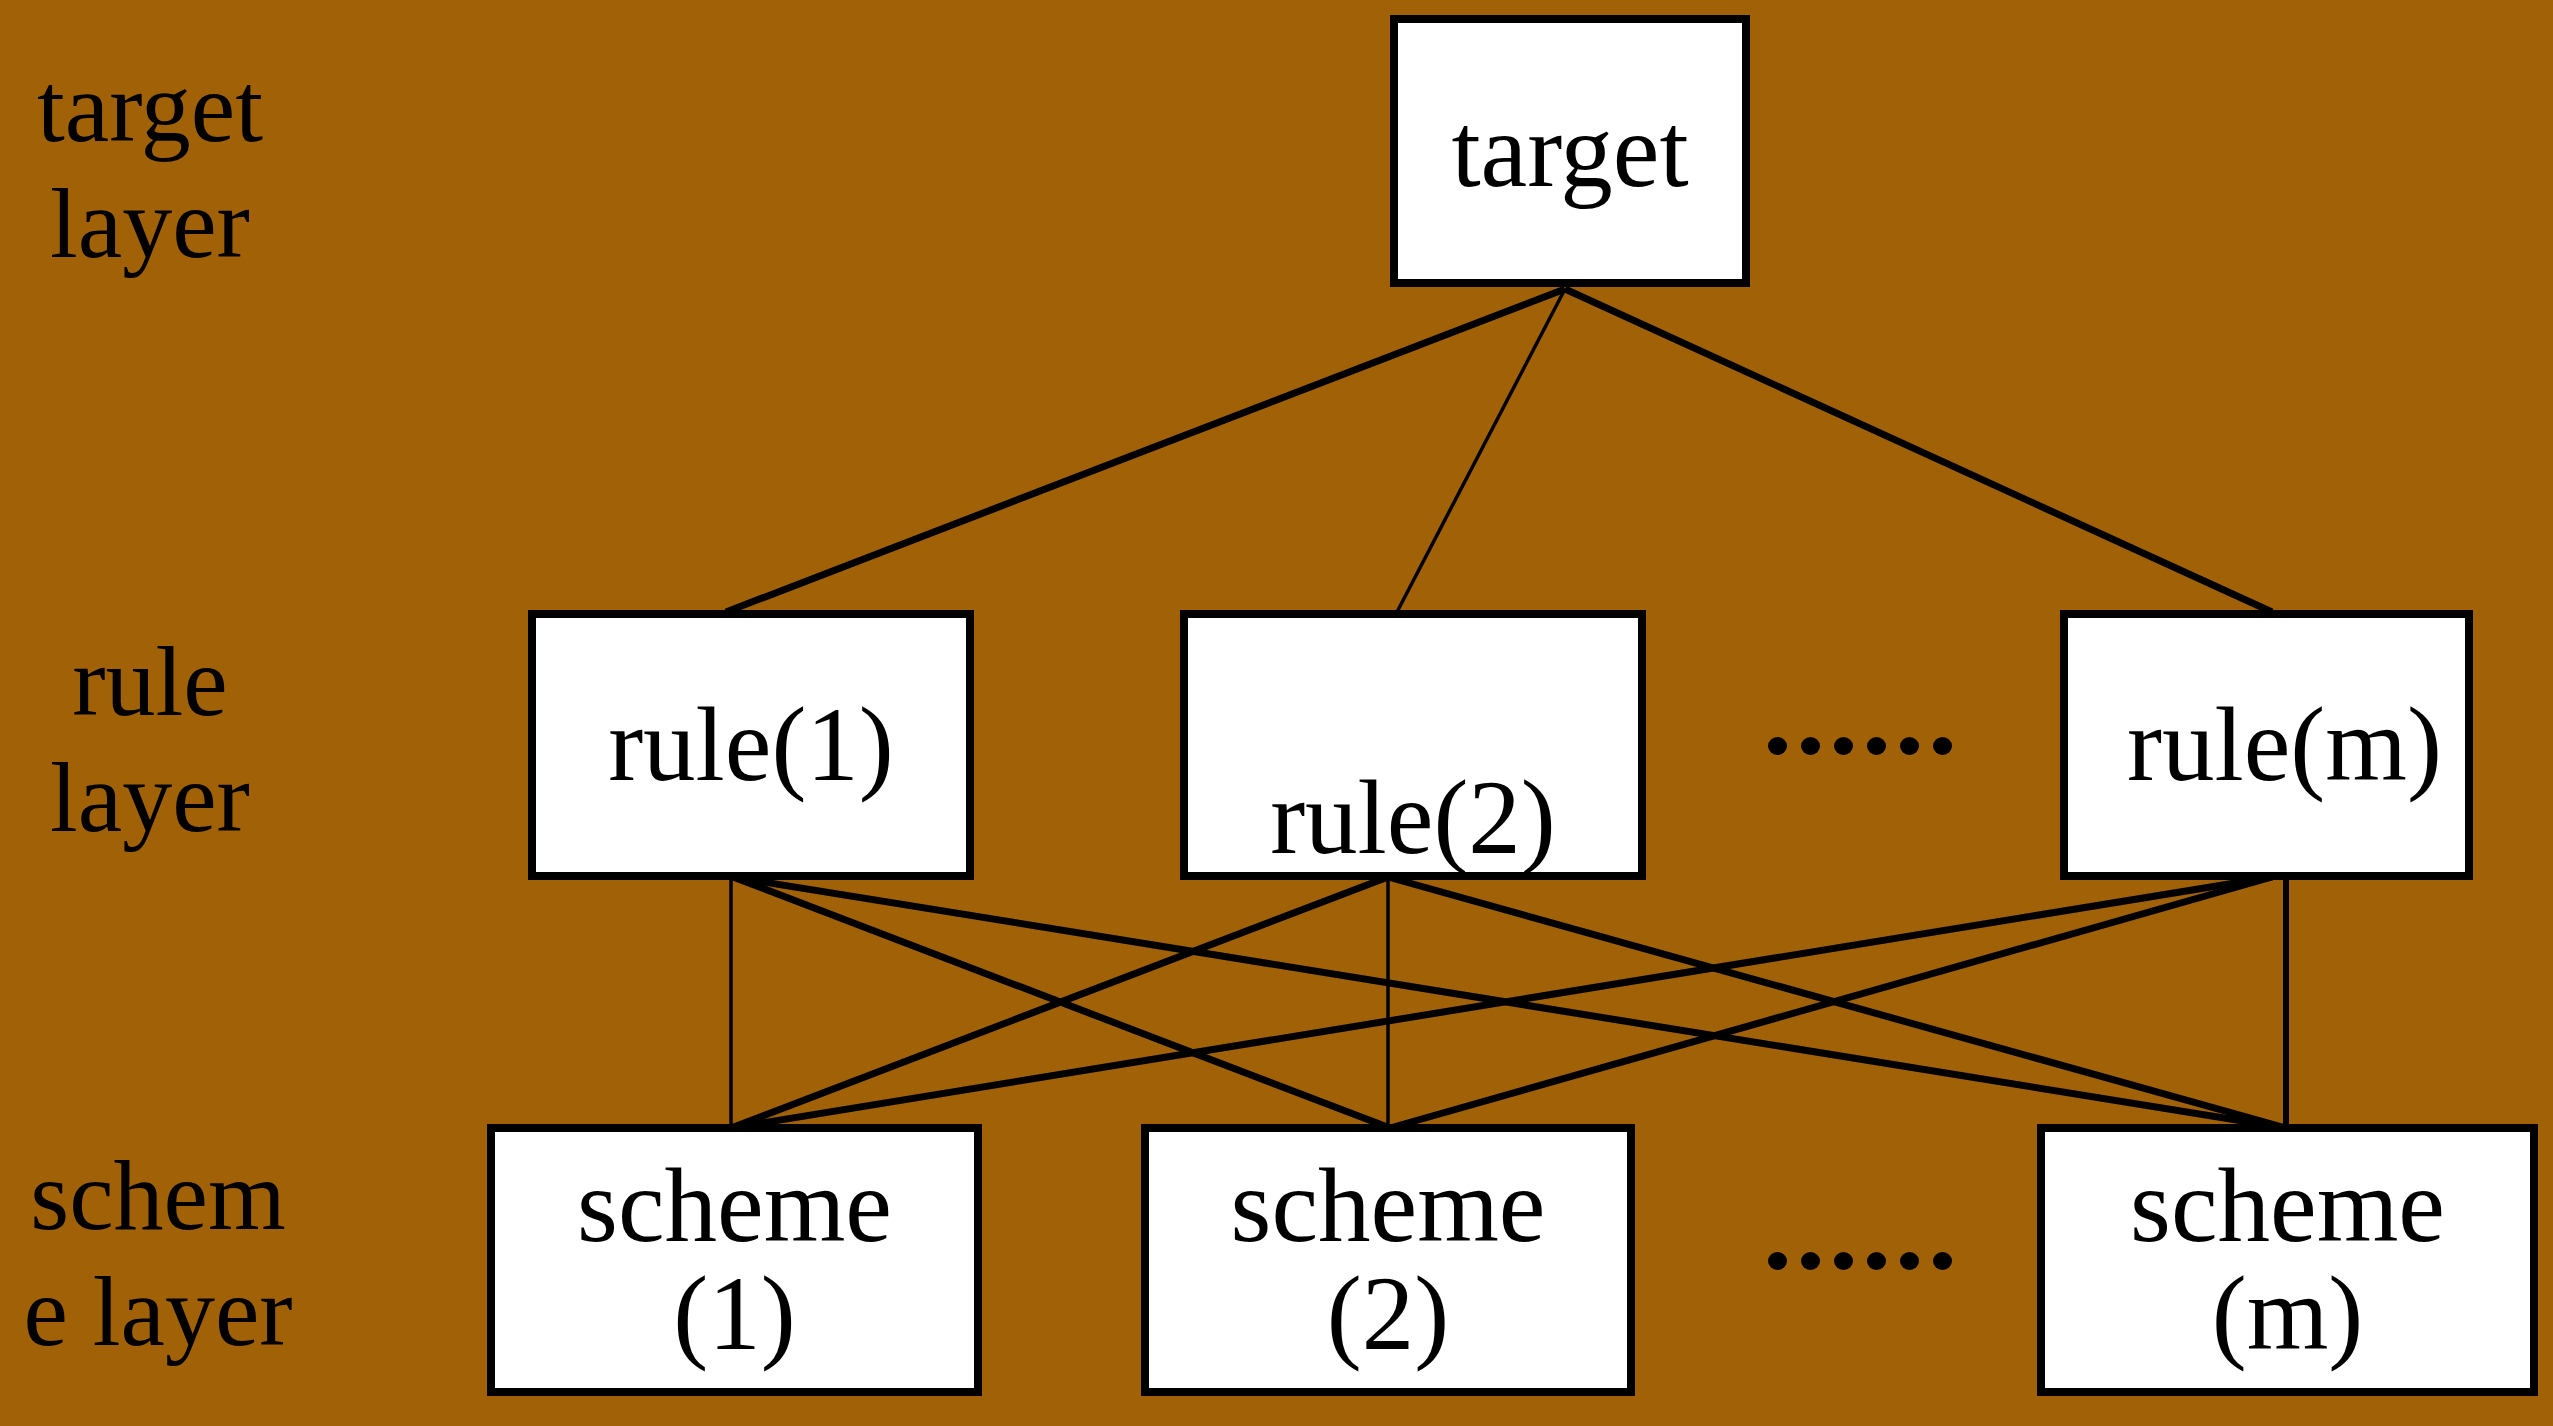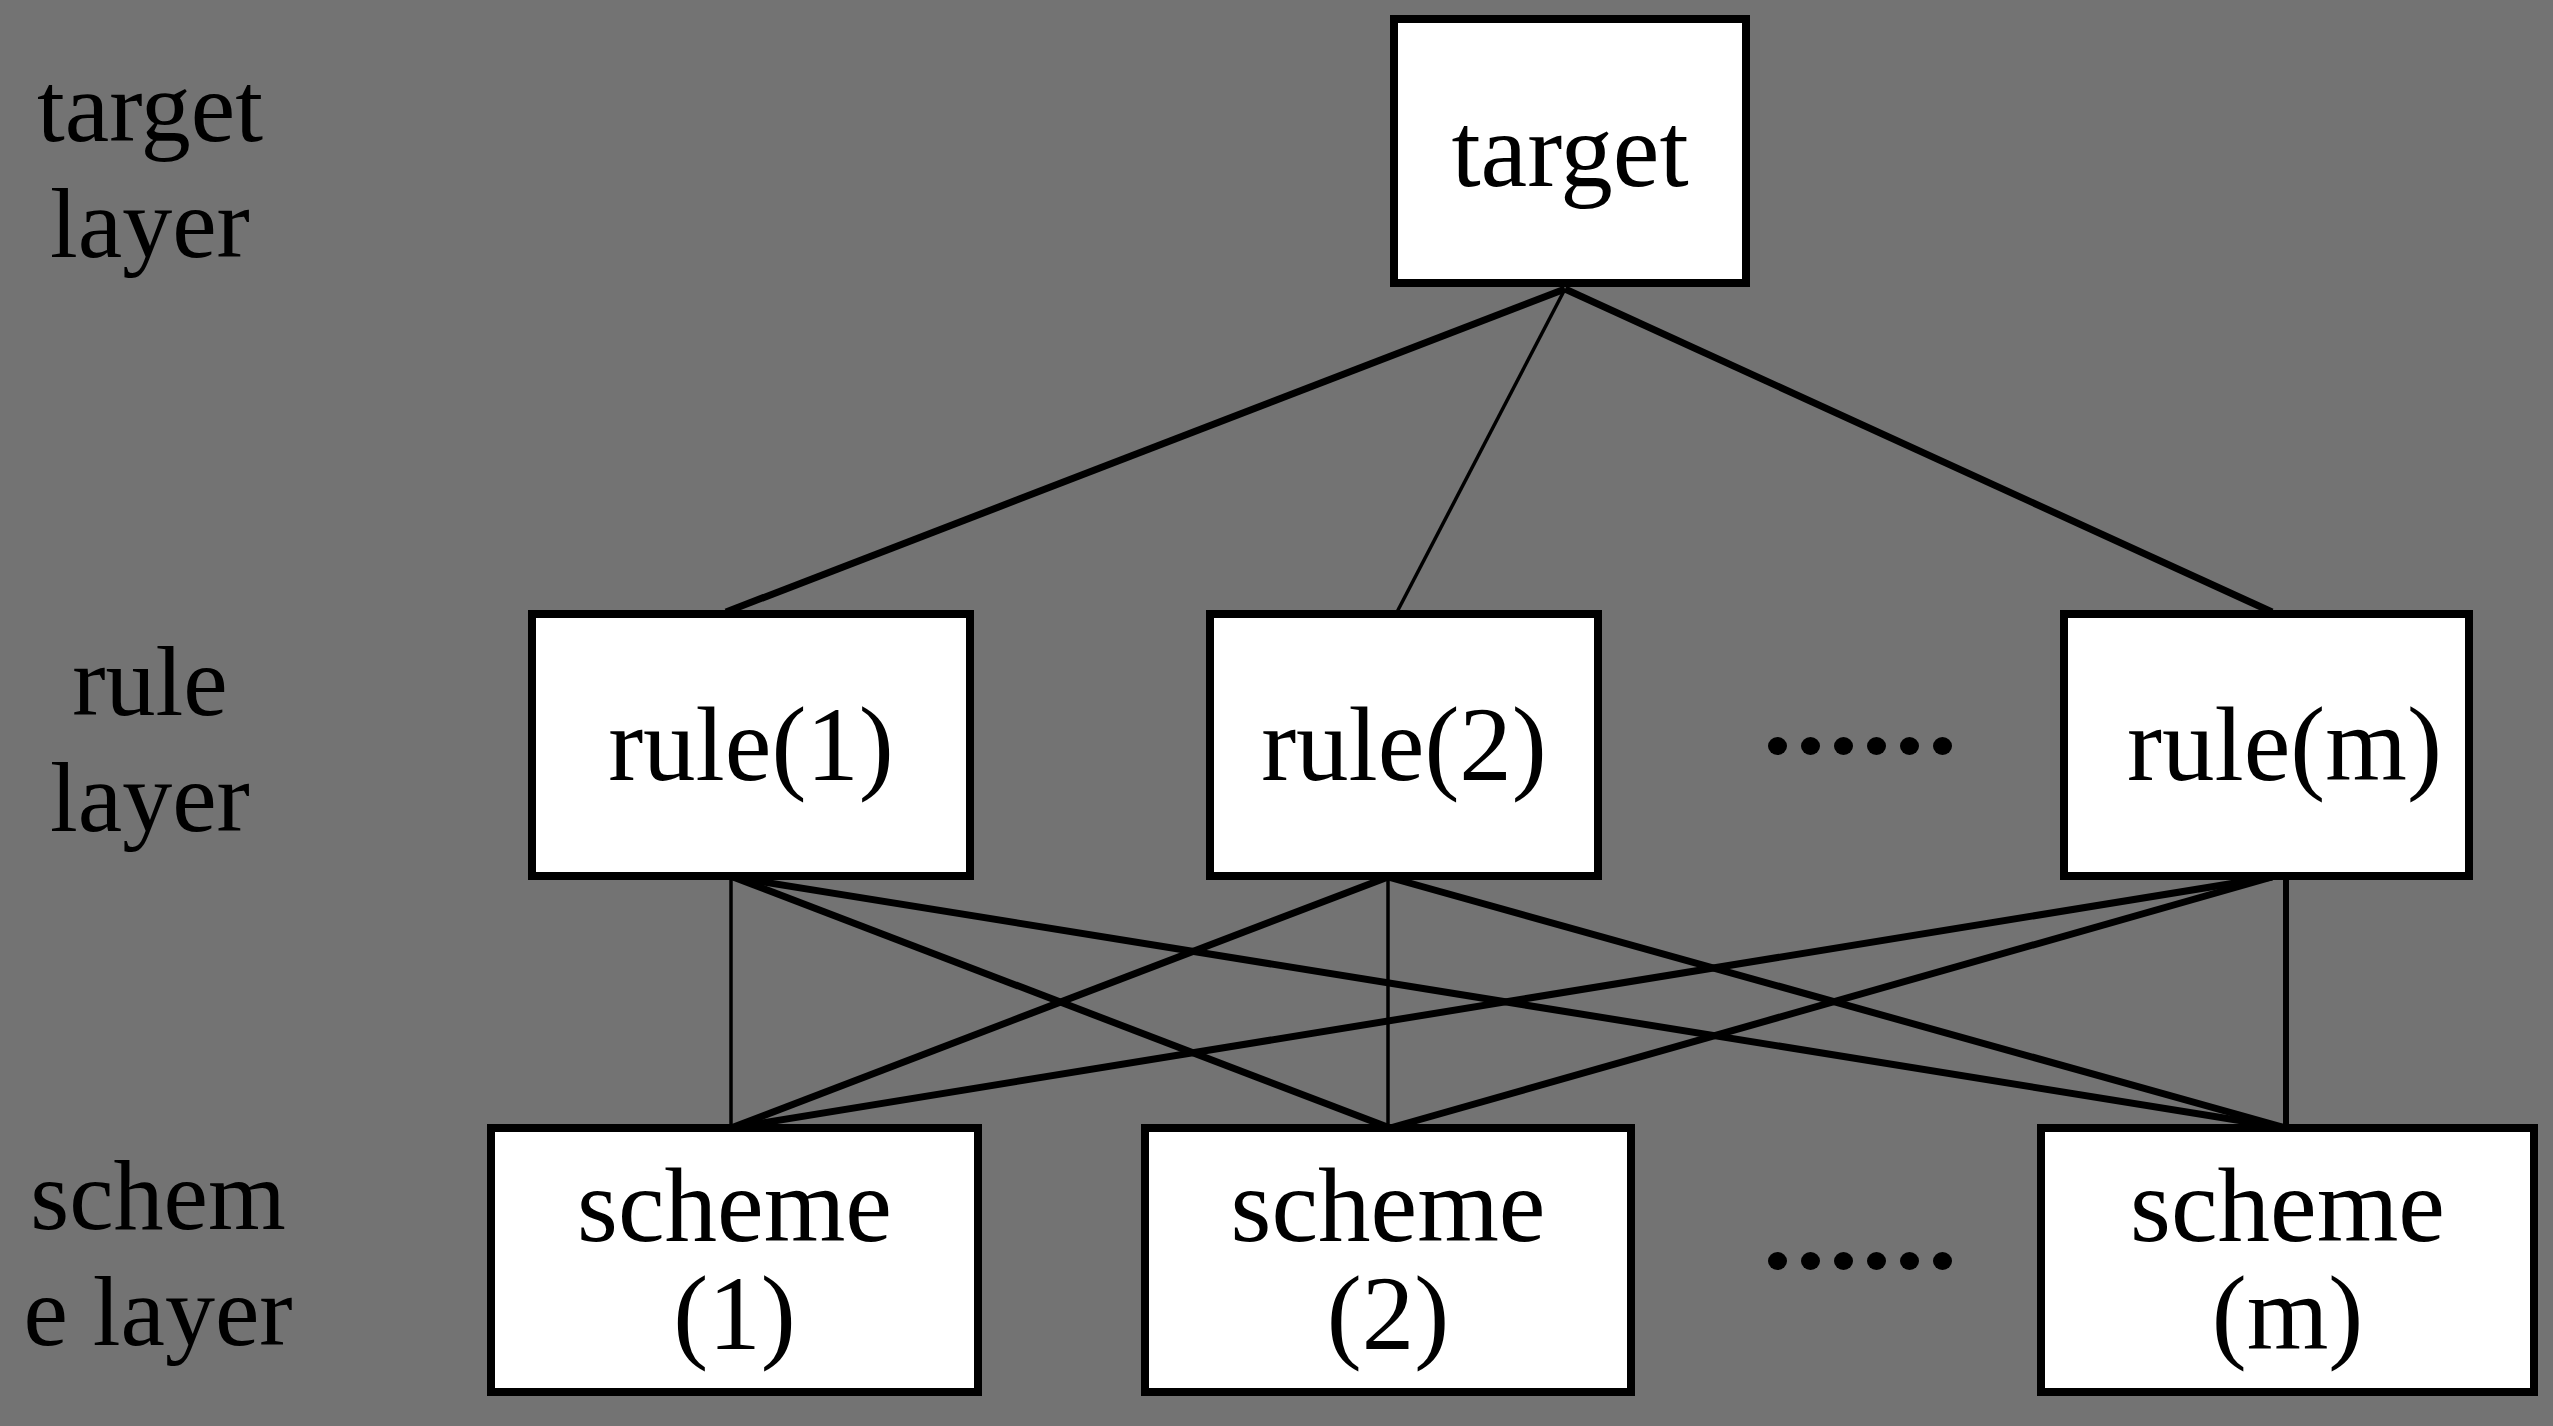--- a/index.html
+++ b/index.html
@@ -1,20 +1,20 @@
 <!DOCTYPE html>
 <html><head>
 <meta charset="utf-8">
 <style>
   html, body { margin: 0; padding: 0; background: #ffffff; }
   .canvas {
     position: relative;
     width: 2553px;
     height: 1426px;
-    background: #737373;
+    background: #a16207;
     color: #000000;
     font-family: "Liberation Serif", serif;
     overflow: hidden;
   }
   .edges {
     position: absolute;
     left: 0; top: 0;
     width: 2553px; height: 1426px;
   }
   .node {
@@ -26,21 +26,21 @@
     flex-direction: column;
     align-items: center;
     justify-content: center;
     font-size: 105px;
     line-height: 108px;
     text-align: center;
     white-space: nowrap;
   }
   .node-target  { left: 1390px; top: 15px;   width: 360px; height: 272px; }
   .node-rule1   { left: 528px;  top: 610px;  width: 446px; height: 270px; }
-  .node-rule2   { left: 1206px; top: 610px;  width: 396px; height: 270px; }
+  .node-rule2   { left: 1180px; top: 610px;  width: 466px; height: 270px; justify-content: flex-end; }
   .node-rulem   { left: 2060px; top: 610px;  width: 413px; height: 270px; padding-left: 36px; }
   .node-scheme1 { left: 487px;  top: 1124px; width: 495px; height: 272px; }
   .node-scheme2 { left: 1141px; top: 1124px; width: 494px; height: 272px; }
   .node-schemem { left: 2037px; top: 1124px; width: 501px; height: 272px; }
 
   .layer-label {
     position: absolute;
     left: 0;
     width: 300px;
     font-size: 100px;

